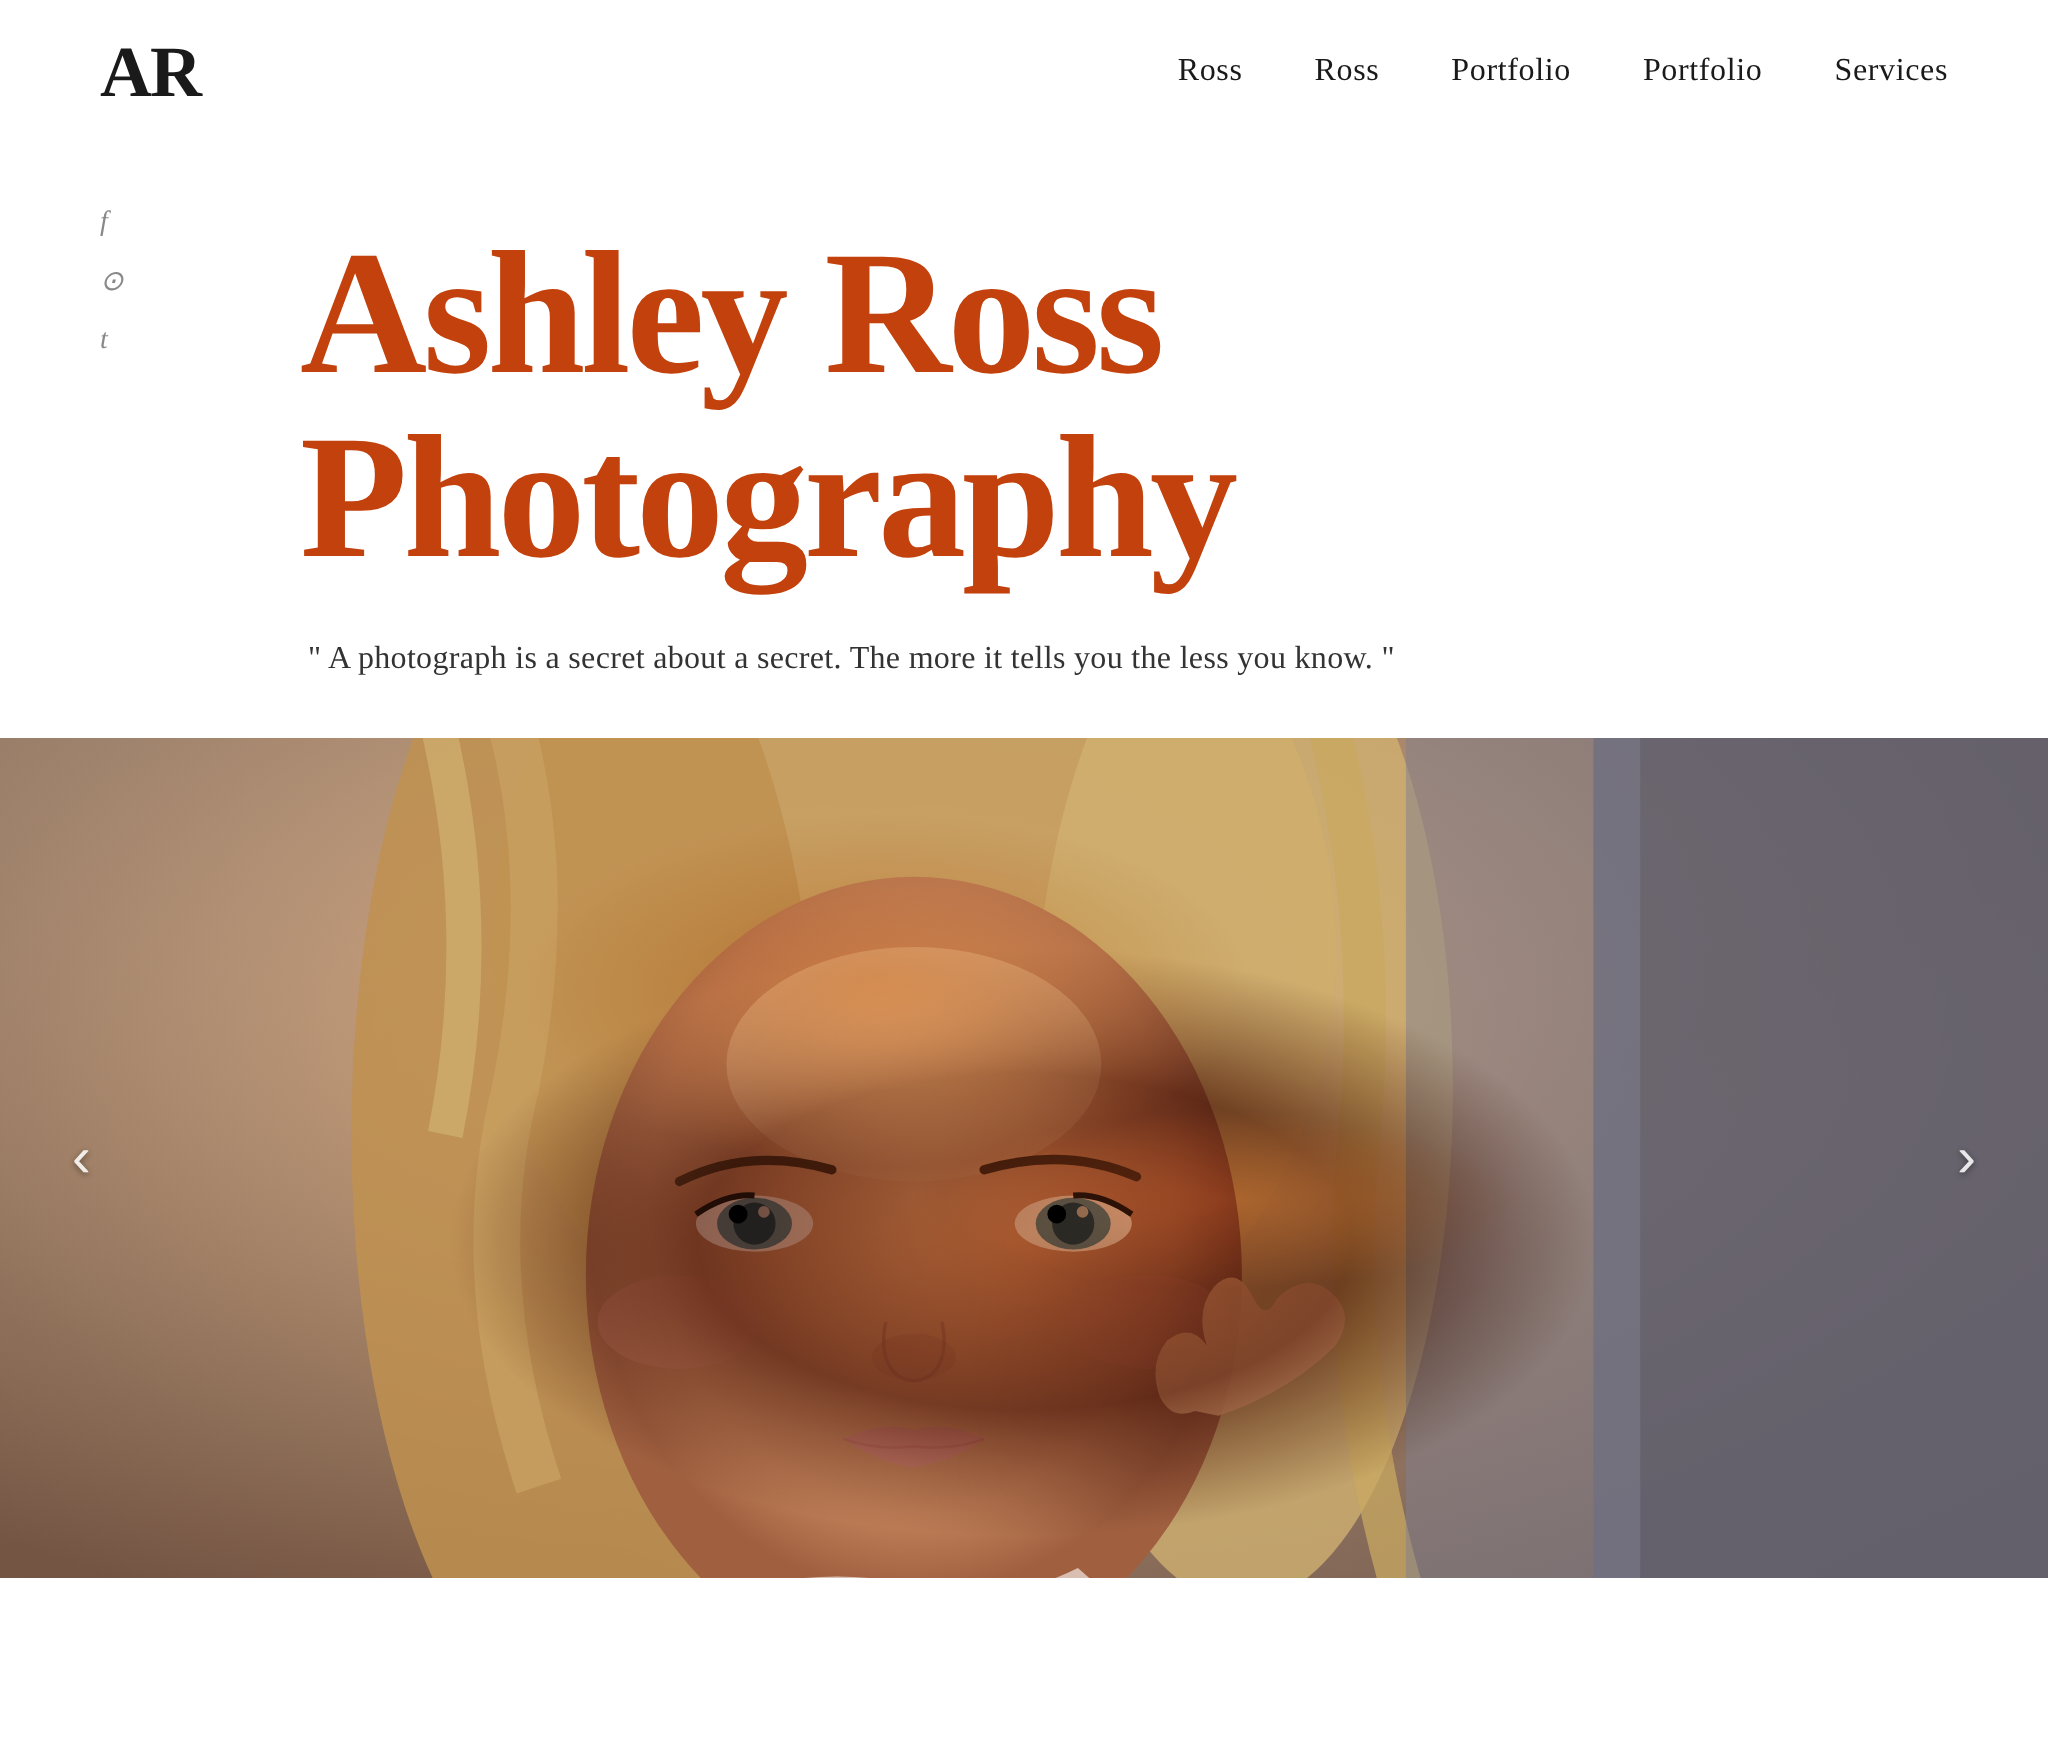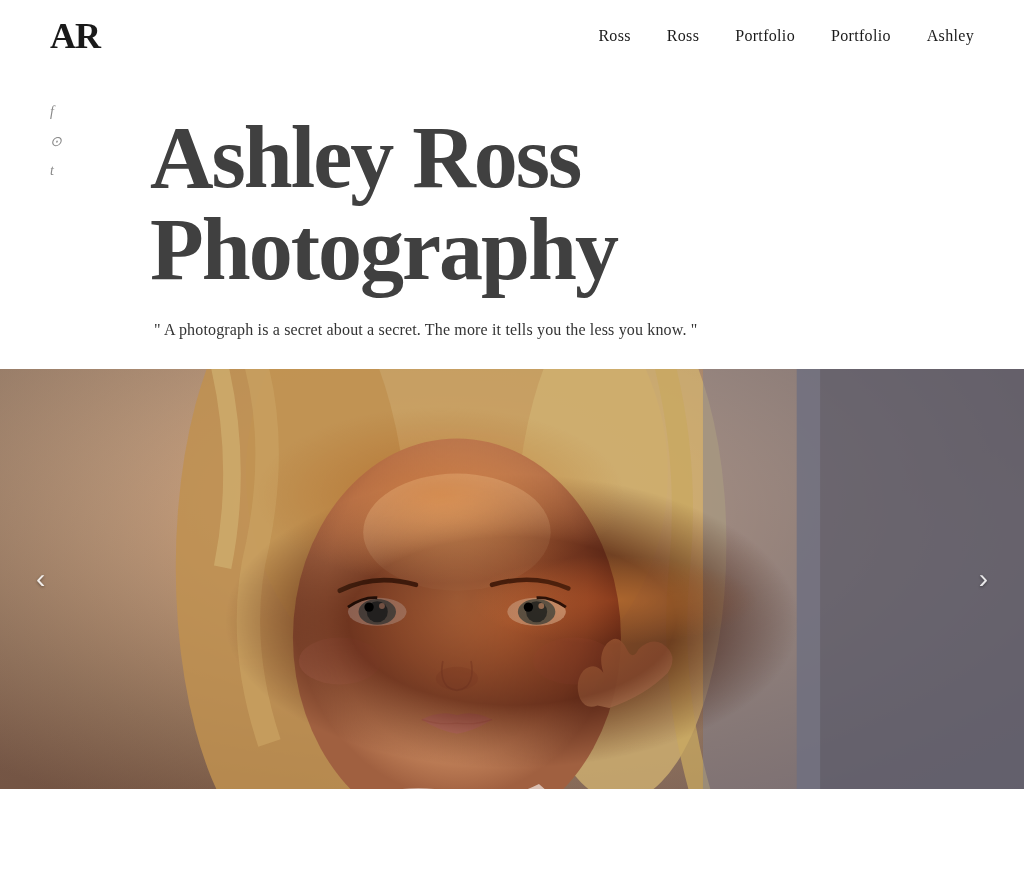--- a/index.html
+++ b/index.html
@@ -85,21 +85,21 @@
     .hero-section {
       padding: 40px 0 30px 100px;
       max-width: 900px;
     }
 
     .hero-title {
       font-family: Georgia, 'Times New Roman', serif;
       font-size: 88px;
       font-weight: 700;
       line-height: 1.05;
-      color: #404040;
+      color: #c2410c;
       letter-spacing: -2px;
       margin-bottom: 24px;
     }
 
     .hero-quote {
       font-family: Georgia, serif;
       font-size: 16px;
       color: #333;
       font-style: normal;
       letter-spacing: 0.01em;
@@ -172,21 +172,21 @@
 <body class="page">
 
 <header>
   <div class="logo">AR</div>
 
   <nav>
     <a>Ross</a>
     <a>Ross</a>
     <a>Portfolio</a>
     <a>Portfolio</a>
-    <a>Ashley</a>
+    <a>Services</a>
   </nav>
 </header>
 
 <div class="content-wrapper">
 
   <div class="social-sidebar">
     <a class="social-icon">f</a>
     <a class="social-icon">⊙</a>
     <a class="social-icon">t</a>
   </div>

